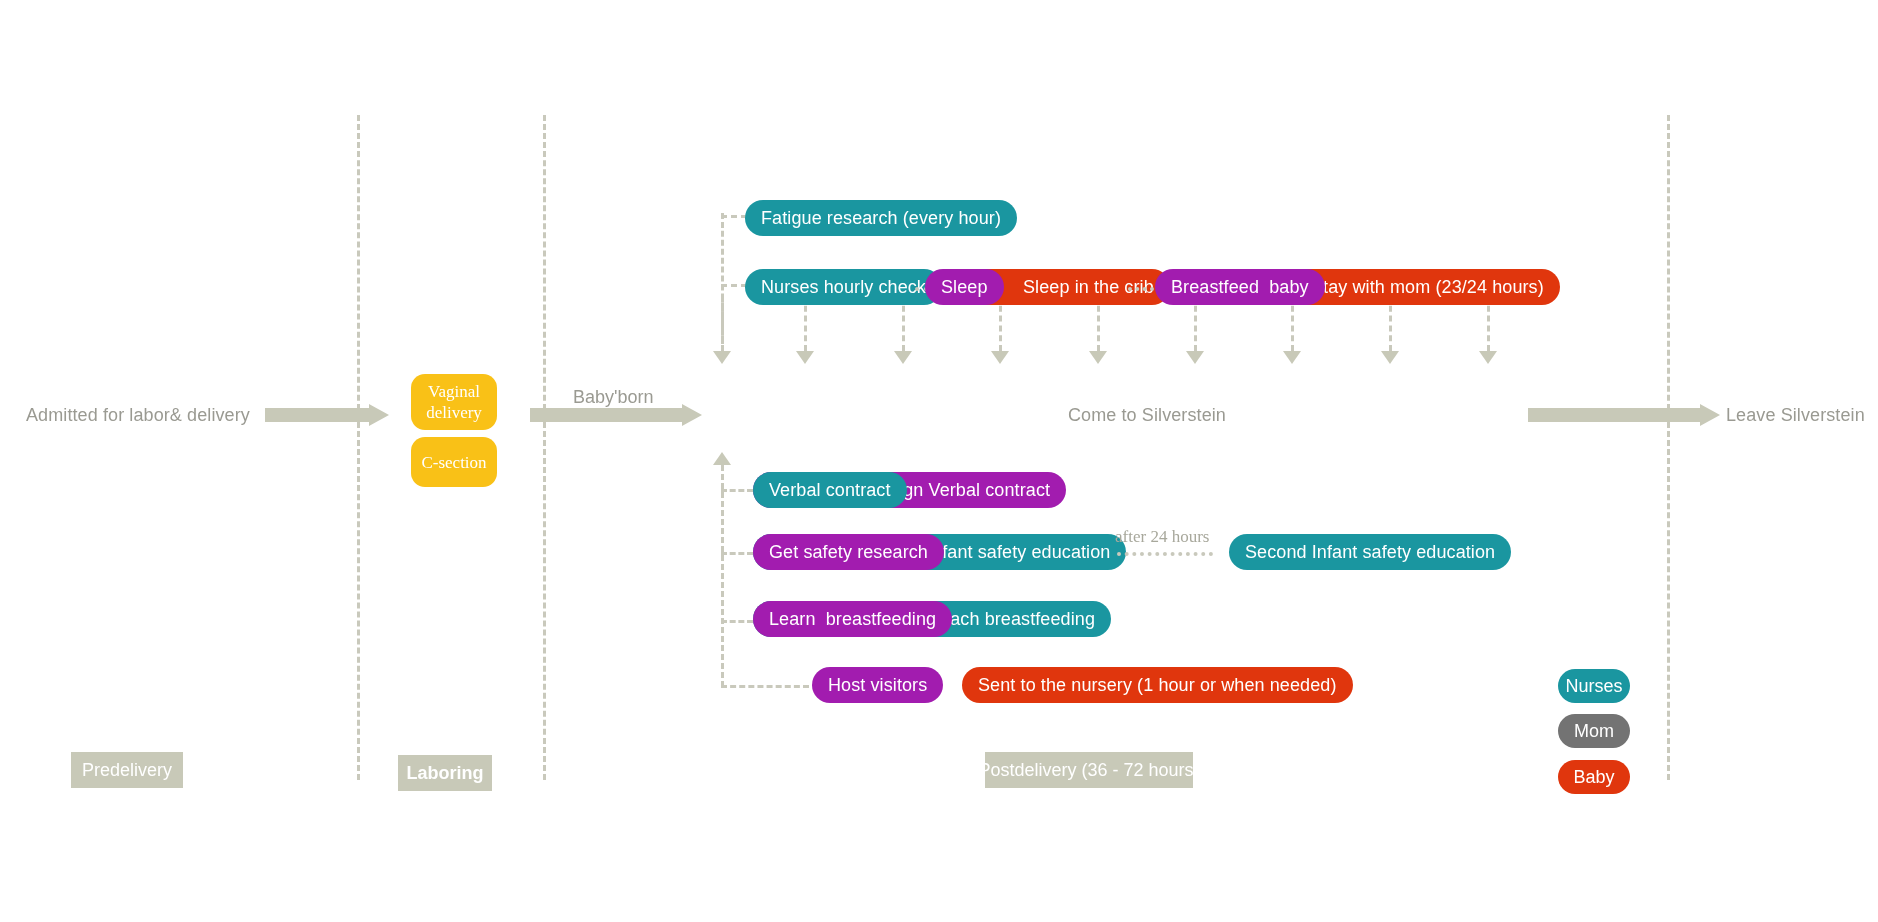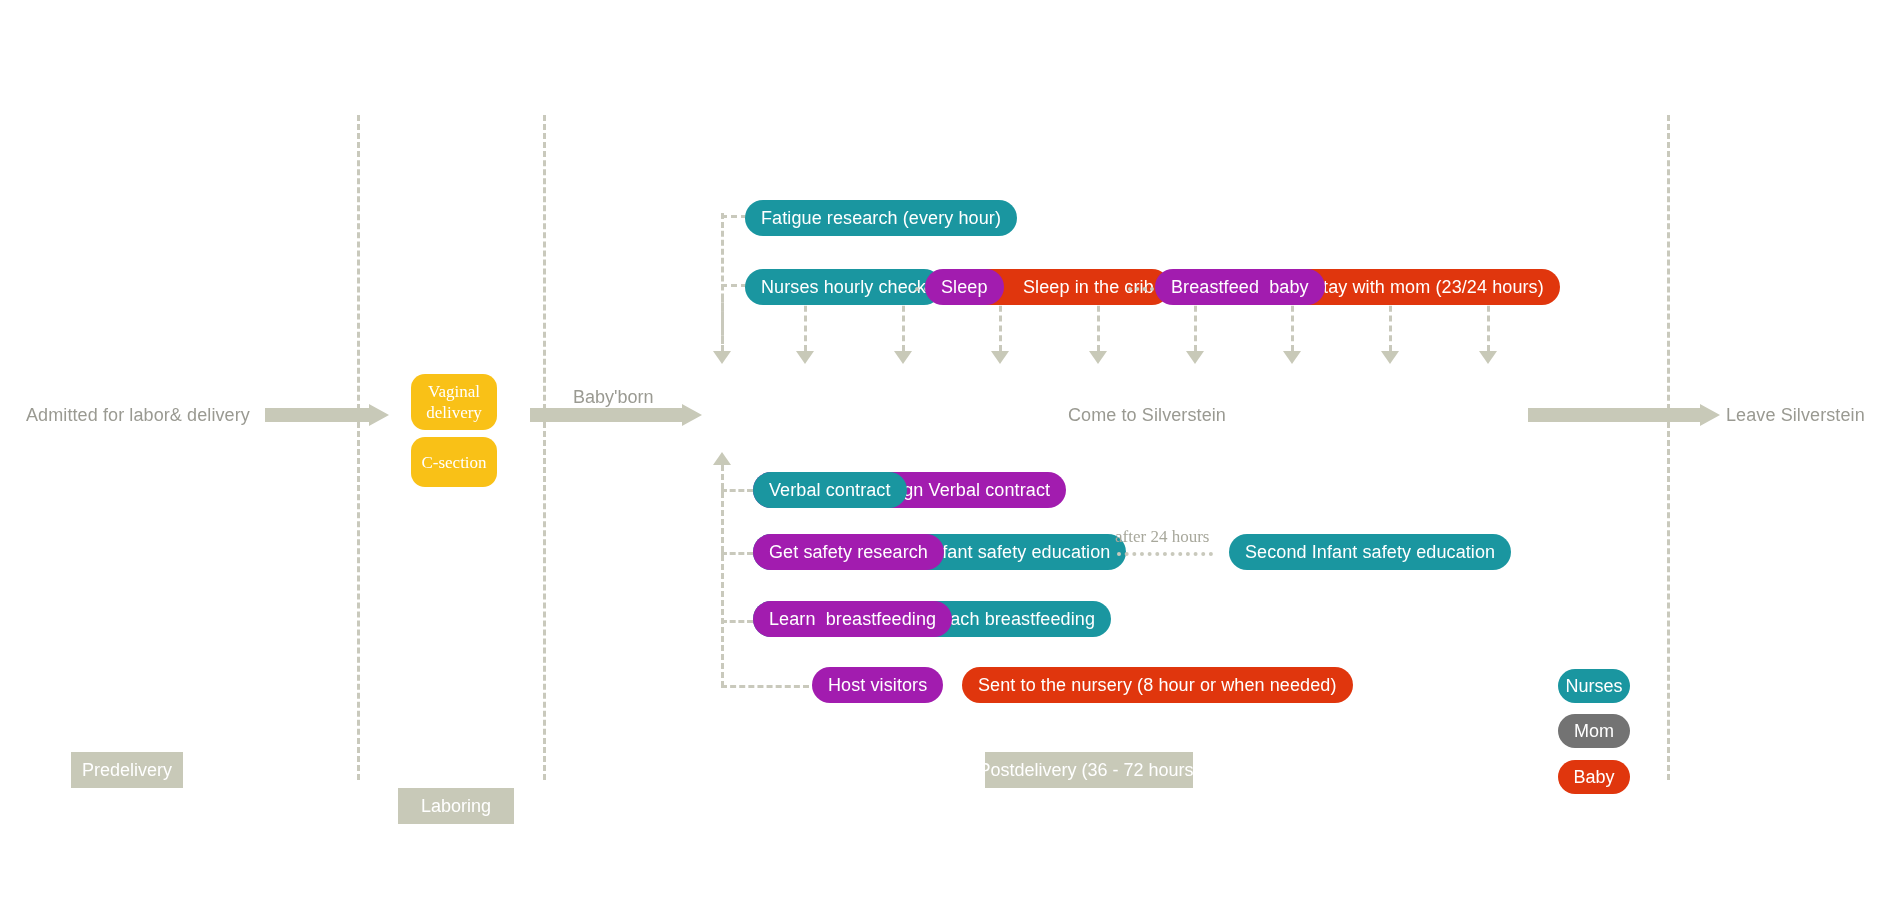--- a/index.html
+++ b/index.html
@@ -295,27 +295,27 @@
     <span>Teach breastfeeding</span>
   </div>
   <div class="pill yellow" style="left:753px; top:601px;">
     <span>Learn  breastfeeding</span>
   </div>
 
   <div class="pill yellow" style="left:812px; top:667px;">
     <span>Host visitors</span>
   </div>
   <div class="pill red" style="left:962px; top:667px;">
-    <span>Sent to the nursery (8 hour or when needed)</span>
+    <span>Sent to the nursery (1 hour or when needed)</span>
   </div>
 
   <div class="phase-tag" style="left:71px; top:752px; width:112px;">
     <span>Predelivery</span>
   </div>
-  <div class="phase-tag" style="left:398px; top:788px; width:116px;">
+  <div class="phase-tag" style="left:398px; top:755px; width:94px;font-weight:bold;">
     <span>Laboring</span>
   </div>
   <div class="phase-tag" style="left:985px; top:752px; width:208px;">
     <span>Postdelivery (36 - 72 hours)</span>
   </div>
 
   <div class="legend-pill" style="left:1558px; top:669px; background:#1A96A0;">
     <span>Nurses</span>
   </div>
   <div class="legend-pill" style="left:1558px; top:714px; background:#737373;">

